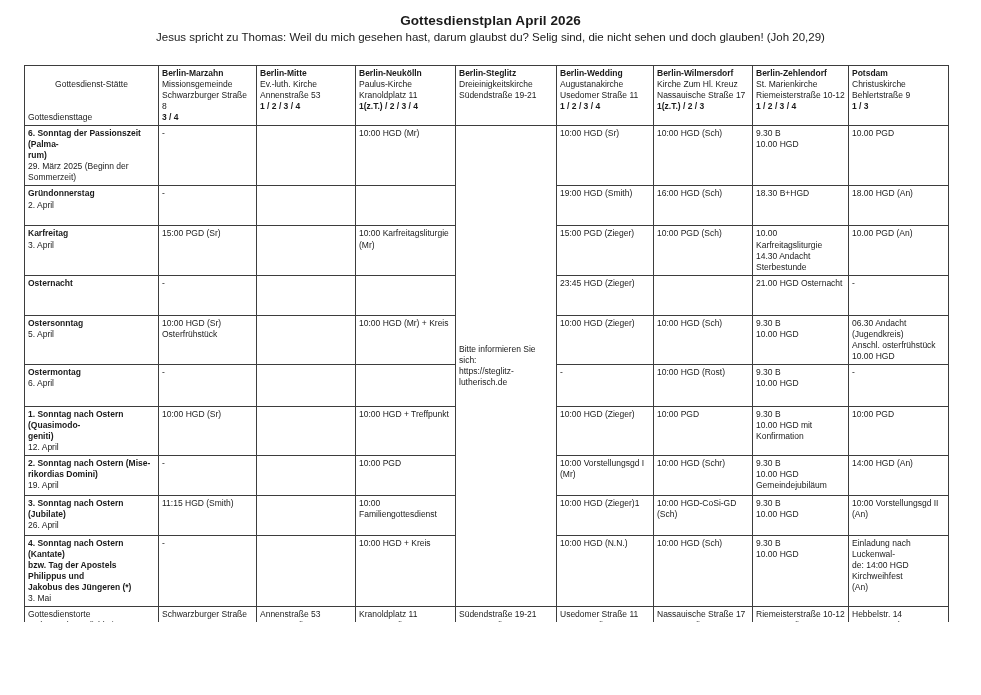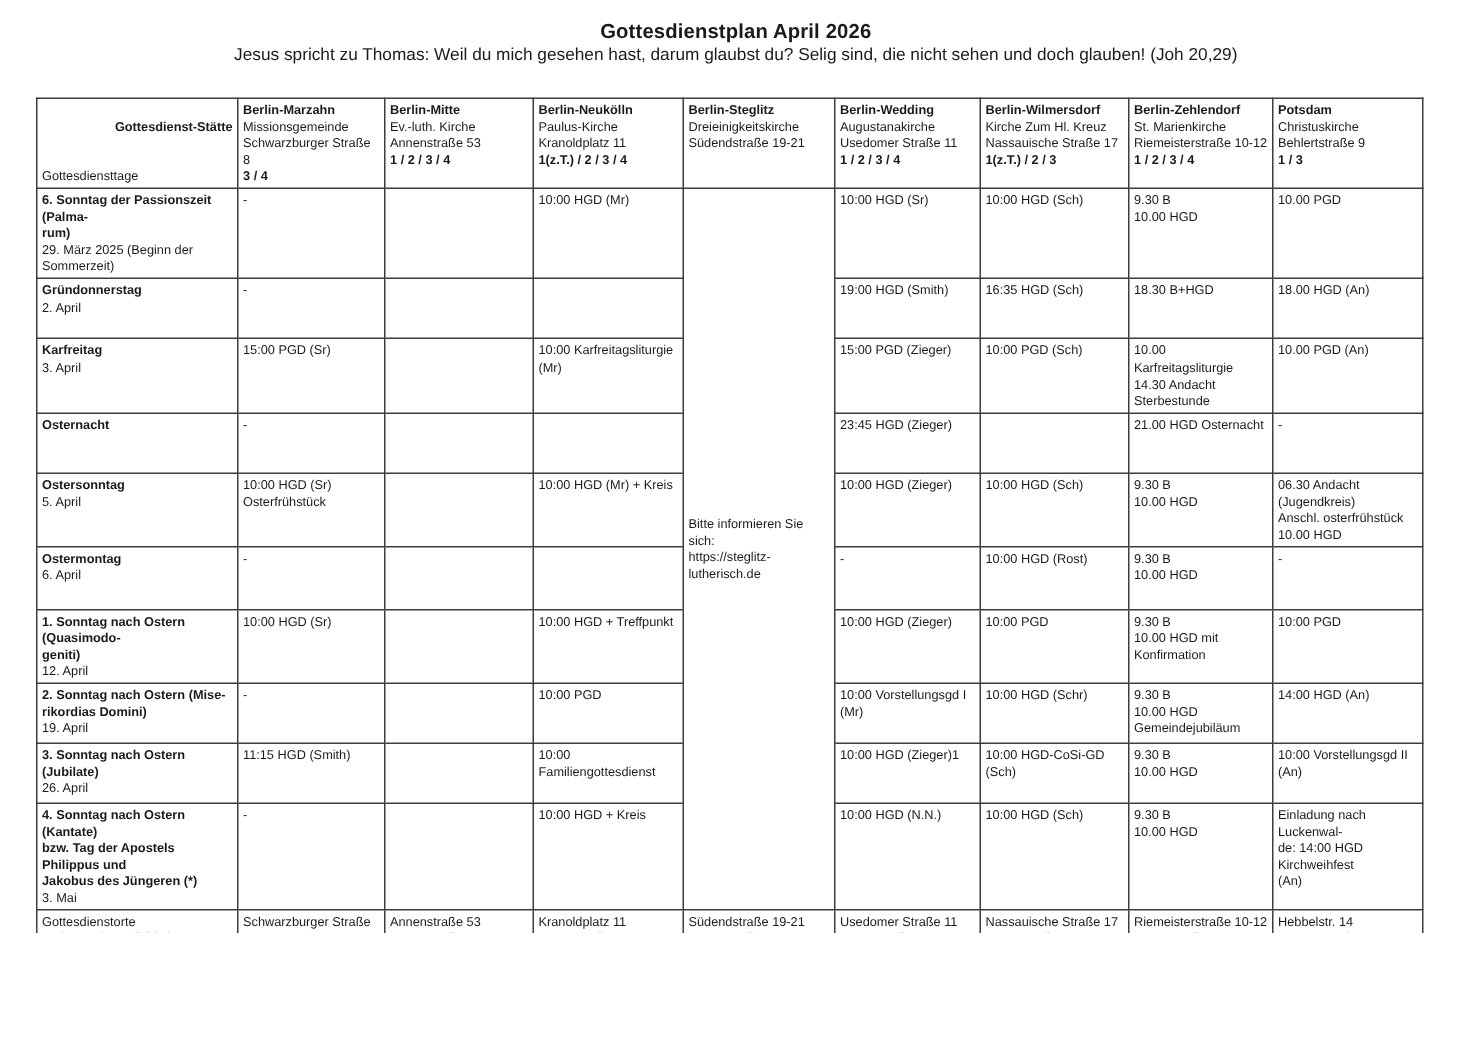--- a/index.html
+++ b/index.html
@@ -6,21 +6,21 @@
   html,body { width:981px; height:695px; background:#ffffff; }
   body { font-family:"Liberation Sans", sans-serif; color:#1a1a1a; }
   .sheet { position:relative; width:981px; height:622px; overflow:hidden; }
   .title { text-align:center; margin-top:13px; font-size:13.5px; font-weight:bold; letter-spacing:0.1px; }
   .subtitle { text-align:center; margin-top:3px; font-size:11.5px; }
   table.plan { position:absolute; left:24px; top:65px; width:924px; border-collapse:collapse; table-layout:fixed; }
   table.plan td, table.plan th { border:1px solid #3d3d3d; vertical-align:top; padding:2px 3px 2px 3px;
       font-size:8.5px; line-height:1.3; font-weight:normal; text-align:left; white-space:pre-line;
       overflow:hidden; word-wrap:break-word; }
   .corner { position:relative; }
-  .corner .tr { display:block; text-align:right; font-weight:bold; }
+  .corner .tr { display:block; text-align:center; font-weight:normal; }
   .corner .bl { position:absolute; left:3px; bottom:2px; font-weight:normal; }
   .colhead .nm { font-weight:bold; }
   .colhead .ft { font-weight:bold; }
   .rowlabel .rt { font-weight:bold; }
   .steglitz-merge { vertical-align:middle !important; }
   .contacts-label .cb { font-weight:normal; }
   .footer { position:absolute; left:24px; top:631px; width:933px; font-size:8.6px; line-height:1.25; }
   .f1 { display:flex; justify-content:space-between; }
   .f1 .stand { font-style:italic; white-space:nowrap; }
   .legend { font-style:italic; white-space:pre-line; margin-top:0px; }
@@ -83,21 +83,21 @@
 10.00 HGD</td>
       <td>10.00 PGD</td>
     </tr>
 
     <tr style="height:40px">
       <td class="rowlabel"><span class="rt">Gründonnerstag</span><span style="display:block">2. April</span></td>
       <td>-</td>
       <td></td>
       <td></td>
       <td>19:00 HGD (Smith)</td>
-      <td>16:35 HGD (Sch)</td>
+      <td>16:00 HGD (Sch)</td>
       <td>18.30 B+HGD</td>
       <td>18.00 HGD (An)</td>
     </tr>
 
     <tr style="height:44px">
       <td class="rowlabel"><span class="rt">Karfreitag</span><span style="display:block">3. April</span></td>
       <td>15:00 PGD (Sr)</td>
       <td></td>
       <td>10:00 Karfreitagsliturgie (Mr)</td>
       <td>15:00 PGD (Zieger)</td>

